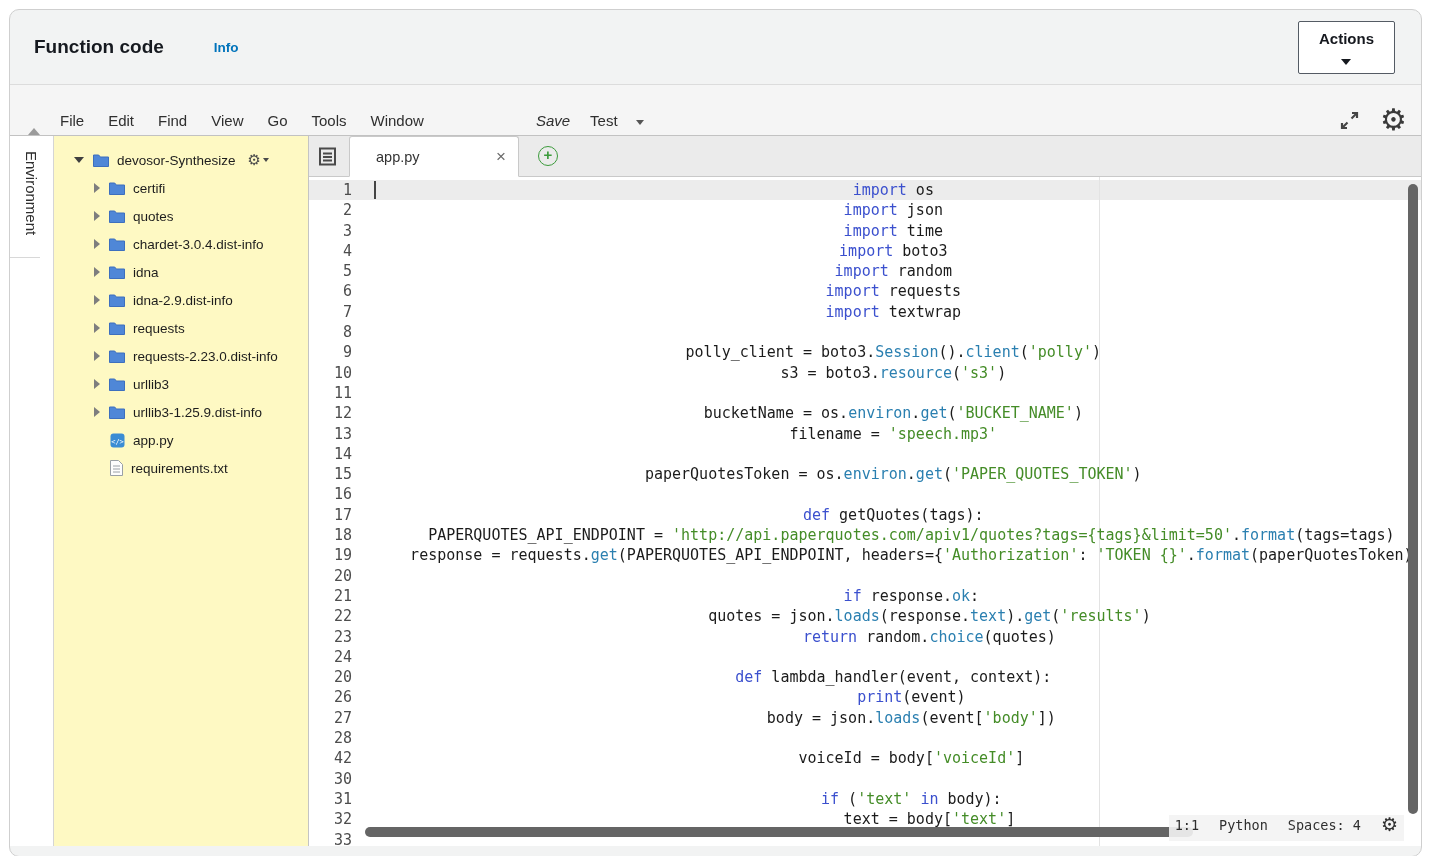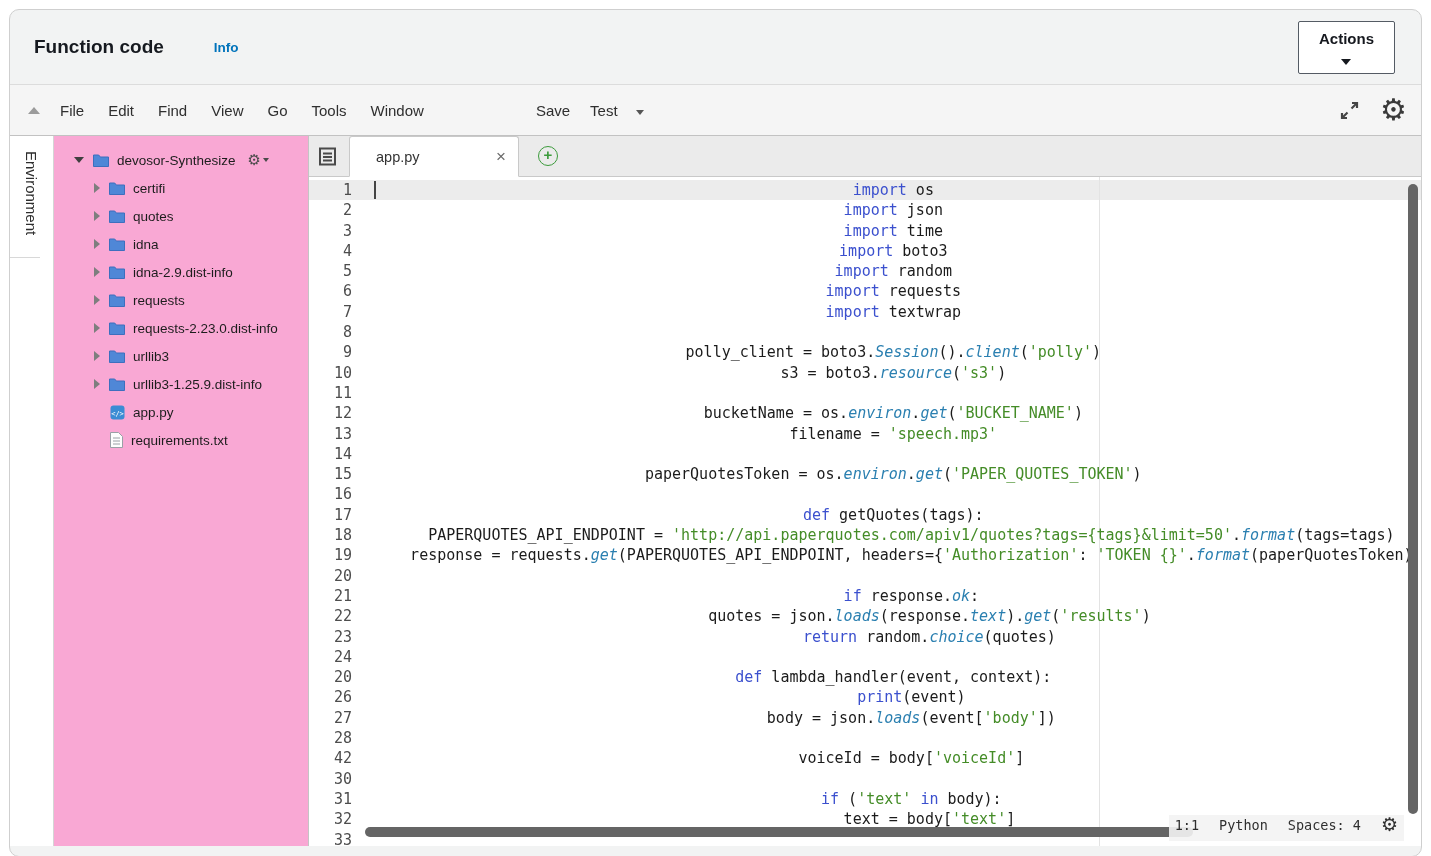--- a/index.html
+++ b/index.html
@@ -9,40 +9,40 @@
   
   .header { height:74px; display:flex; align-items:center; padding:0 26px 0 24px; }
   .title { font-size:19px; font-weight:700; color:#16191f; }
   .info-link { margin-left:14px; font-size:13.5px; font-weight:700; color:var(--link,#0073bb); cursor:pointer;padding-left:36px; }
   .actions-btn { margin-left:auto; display:flex; align-items:center; gap:12px; background:#fff; border:1px solid #545b64; border-radius:2px; padding:8px 20px; font-size:15px; font-weight:700; color:#16191f; cursor:pointer; font-family:inherit;flex-direction:column; }
   .caret-down { width:0; height:0; border-left:5px solid transparent; border-right:5px solid transparent; border-top:6px solid #16191f; display:inline-block; }
   .caret-down.gray { border-top-color:#555; border-left-width:4px; border-right-width:4px; border-top-width:5px; }
   .caret-down.tiny { border-top-color:#4a4a4a; border-left-width:3px; border-right-width:3px; border-top-width:4px; margin-left:2px; }
 
   
-  .menubar { height:52px; background:#f5f5f5; border-top:1px solid #dcdcdc; border-bottom:1px solid #c2c2c2; display:flex; align-items:center; padding:0 14px 0 18px; }
+  .menubar { height:52px; background:#f5f5f5; border-top:1px solid #dcdcdc; border-bottom:1px solid #c2c2c2; display:flex; align-items:flex-end; padding:0 14px 0 18px; }
   .collapse-tri { width:0; height:0; border-left:6px solid transparent; border-right:6px solid transparent; border-bottom:7px solid #9b9b9b; margin-right:8px; cursor:pointer; }
   .menus { display:flex; }
   .menu-item { padding:6px 12px; font-size:15px; color:#2f2f2f; cursor:pointer; }
   .mb-btn { padding:6px 10px; font-size:15px; color:#2f2f2f; cursor:pointer; }
-  .mb-save { margin-left:90px; }
+  .mb-save { margin-left:90px;font-style:italic; }
   .test-caret-btn { padding:6px 8px; cursor:pointer; }
   .mb-right { margin-left:auto; display:flex; align-items:center; gap:20px; }
   .expand-icon { display:inline-flex; cursor:pointer; }
   .gear { font-family:"DejaVu Sans",sans-serif; color:#3a3a3a; line-height:1; cursor:pointer; }
   .gear.big { font-size:30px; }
   .gear.sm { font-size:15px; color:#4a4a4a; }
   .gear.status { font-size:19px; color:#2f2f2f; }
 
   
   .content { display:flex; height:710px; background:#fff; }
   .env-col { width:44px; border-right:1px solid #d5d5d5; background:#fff; }
   .env-tab { writing-mode:vertical-lr; padding:15px 0 10px 13px; height:122px; border-bottom:1px solid #d8d8d8; font-size:15px; color:#2e2e2e; cursor:pointer; }
 
-  .tree-panel { width:255px; border-right:1px solid #c4c4c4; padding-top:10px; overflow:hidden; background:#f9a8d4; }
+  .tree-panel { width:255px; border-right:1px solid #c4c4c4; padding-top:10px; overflow:hidden; background:#fef9c3; }
   .tree-row { height:28px; display:flex; align-items:center; padding-left:40px; font-size:13.5px; color:#1d1d1d; cursor:pointer; white-space:nowrap; }
   .tree-row.root { padding-left:20px; }
   .tree-row.file { padding-left:56px; }
   .twisty { width:0; height:0; border-top:5px solid transparent; border-bottom:5px solid transparent; border-left:6px solid #7e7e7e; margin-right:9px; display:inline-block; cursor:pointer; }
   .twisty.open { border-left:5px solid transparent; border-right:5px solid transparent; border-top:6px solid #3f3f3f; border-bottom:none; }
   .t-icon { margin-right:8px; display:inline-flex; align-items:center; }
   .root-gear { margin-left:12px; display:inline-flex; align-items:center; cursor:pointer; }
 
   
   .editor-panel { flex:1; display:flex; flex-direction:column; background:#fff; min-width:0; }
@@ -56,21 +56,21 @@
   .code-region { flex:1; position:relative; overflow:hidden; font-family:"DejaVu Sans Mono",monospace; font-size:15px; line-height:20.3px; }
   .hl-line { position:absolute; left:0; right:0; top:3px; height:20.3px; background:#ececec; z-index:0; }
   .ruler { position:absolute; left:790px; top:0; bottom:0; width:1px; background:#e3e3e3; z-index:0; }
   .code-wrap { position:absolute; inset:0; padding-top:3px; display:flex; z-index:1; }
   .gutter { width:52px; text-align:right; padding-right:9px; color:#4d4d4d; flex:none; }
   .gln { height:20.3px; }
   .code-lines { padding-left:13px; white-space:pre; color:var(--plain,#1b1b1b);text-align:center; }
   .cl { height:20.3px; }
   .tok-k { color:var(--kw,#3b50ce); }
   .tok-s { color:var(--str,#448c27); }
-  .tok-f { color:var(--fn,#2a7fb0);font-style:italic; }
+  .tok-f { color:var(--fn,#2a7fb0); }
   .tok-p { color:var(--plain,#1b1b1b); }
   .text-caret { position:absolute; left:65px; top:4px; width:1.5px; height:18px; background:#444; z-index:2; }
 
   .vscroll { position:absolute; right:3px; top:7px; width:10px; height:630px; background:#656565; border-radius:5px; z-index:3; cursor:pointer; }
   .hscroll { position:absolute; left:56px; bottom:9px; width:828px; height:10px; background:#656565; border-radius:5px; z-index:3; cursor:pointer; }
   .statusbar { position:absolute; right:17px; bottom:5px; height:26px; display:flex; align-items:flex-start; gap:20px; background:rgba(243,243,243,0.9); padding:0 6px; font-size:13.5px; color:#2f2f2f; z-index:4; }
   .statusbar span { cursor:pointer; }
 </style>
 </head>
 <body>
@@ -150,20 +150,29 @@
             <span class="tree-label">certifi</span>
           </div>
           <div class="tree-row">
             <span class="twisty"></span>
             <span class="t-icon">
               <svg width="16" height="13" viewBox="0 0 16 13">
                 <path d="M0.5 1 h5.2 l1.6 2 h8.2 v9.5 h-15 z" fill="#4f87d7" stroke="#3d6fbe" stroke-width="1"></path>
               </svg>
             </span>
             <span class="tree-label">quotes</span>
+          </div>
+          <div class="tree-row">
+            <span class="twisty"></span>
+            <span class="t-icon">
+              <svg width="16" height="13" viewBox="0 0 16 13">
+                <path d="M0.5 1 h5.2 l1.6 2 h8.2 v9.5 h-15 z" fill="#4f87d7" stroke="#3d6fbe" stroke-width="1"></path>
+              </svg>
+            </span>
+            <span class="tree-label">chardet-3.0.4.dist-info</span>
           </div>
           <div class="tree-row">
             <span class="twisty"></span>
             <span class="t-icon">
               <svg width="16" height="13" viewBox="0 0 16 13">
                 <path d="M0.5 1 h5.2 l1.6 2 h8.2 v9.5 h-15 z" fill="#4f87d7" stroke="#3d6fbe" stroke-width="1"></path>
               </svg>
             </span>
             <span class="tree-label">idna</span>
           </div>

